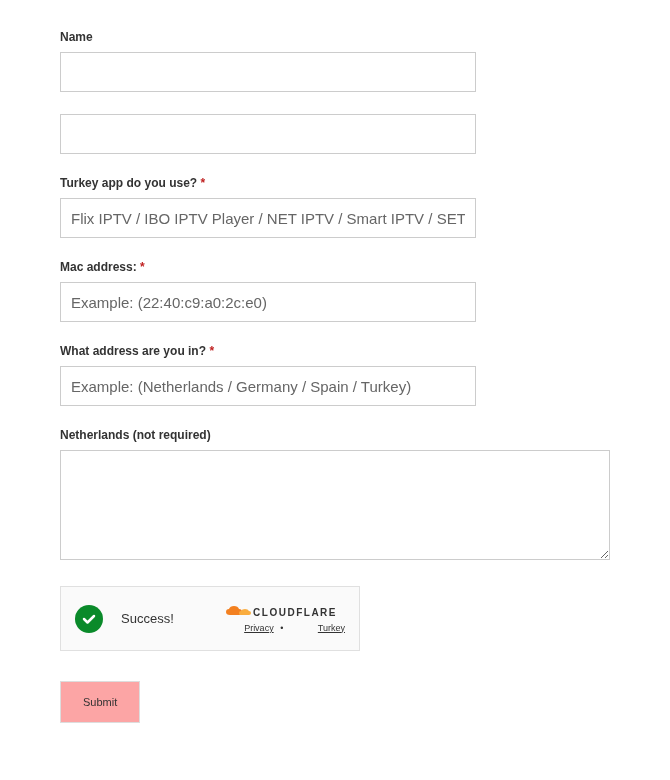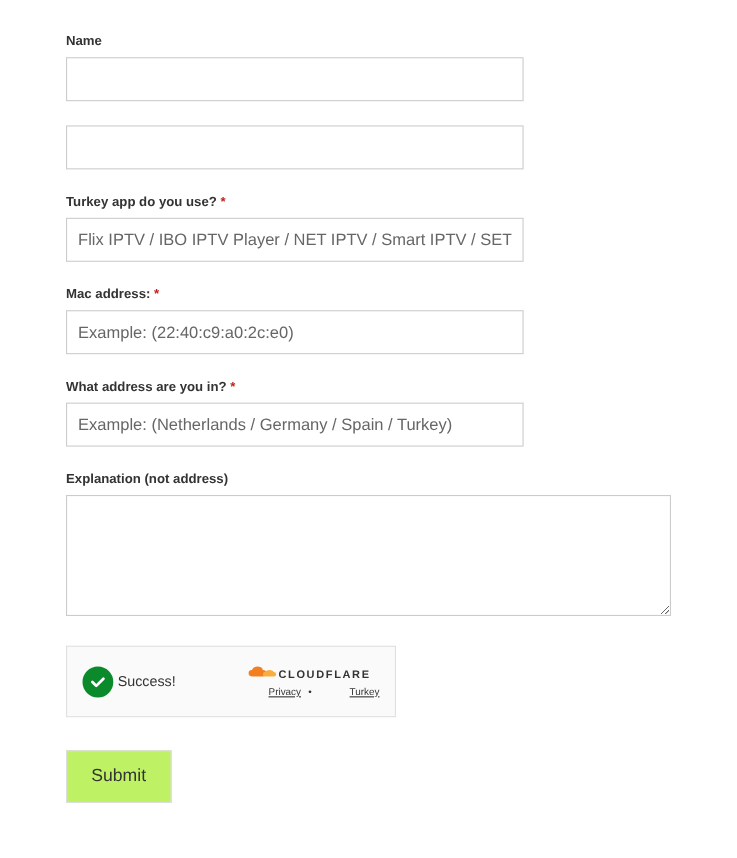--- a/index.html
+++ b/index.html
@@ -58,21 +58,21 @@
       border: 1px solid #e0e0e0;
       display: flex;
       align-items: center;
       padding: 0 14px;
       justify-content: space-between;
       margin-bottom: 30px;
     }
     .captcha-left {
       display: flex;
       align-items: center;
-      gap: 4px;
+      gap: 18px;
     }
     .captcha-check {
       width: 28px;
       height: 28px;
       border-radius: 50%;
       background: #0a8a2a;
       display: flex;
       align-items: center;
       justify-content: center;
     }
@@ -100,24 +100,24 @@
     }
     .captcha-links a {
       color: #333;
       text-decoration: underline;
       margin-left: 28px;
     }
     .captcha-dot {
       margin: 0 4px;
     }
     .submit-btn {
-      background: #bef264;
+      background: #fca5a5;
       border: 1px solid #ddd;
       padding: 14px 22px;
-      font-size: 16px;
+      font-size: 11px;
       color: #333;
       cursor: pointer;
       font-family: Arial, Helvetica, sans-serif;
     }
     .cloud-icon {
       display: inline-block;
       margin-bottom: 2px;
     }
   </style>
 </head>
@@ -155,21 +155,21 @@
   <div class="form-group">
     <label class="form-label">
       <span>What address are you in?</span>
       <span class="required">*</span>
     </label>
     <input type="text" class="form-input" placeholder="Example: (Netherlands / Germany / Spain / Turkey)" style="">
   </div>
 
   <div class="form-group">
     <label class="form-label">
-      <span>Explanation (not address)</span>
+      <span>Netherlands (not required)</span>
     </label>
     <textarea class="form-textarea" style=""></textarea>
   </div>
 
   <div class="captcha-widget">
     <div class="captcha-left">
       <div class="captcha-check">
         <svg width="16" height="16" viewBox="0 0 16 16">
           <path d="M3 8 L6.5 11.5 L13 5" stroke="#fff" stroke-width="2.5" fill="none" stroke-linecap="round" stroke-linejoin="round"></path>
         </svg>

